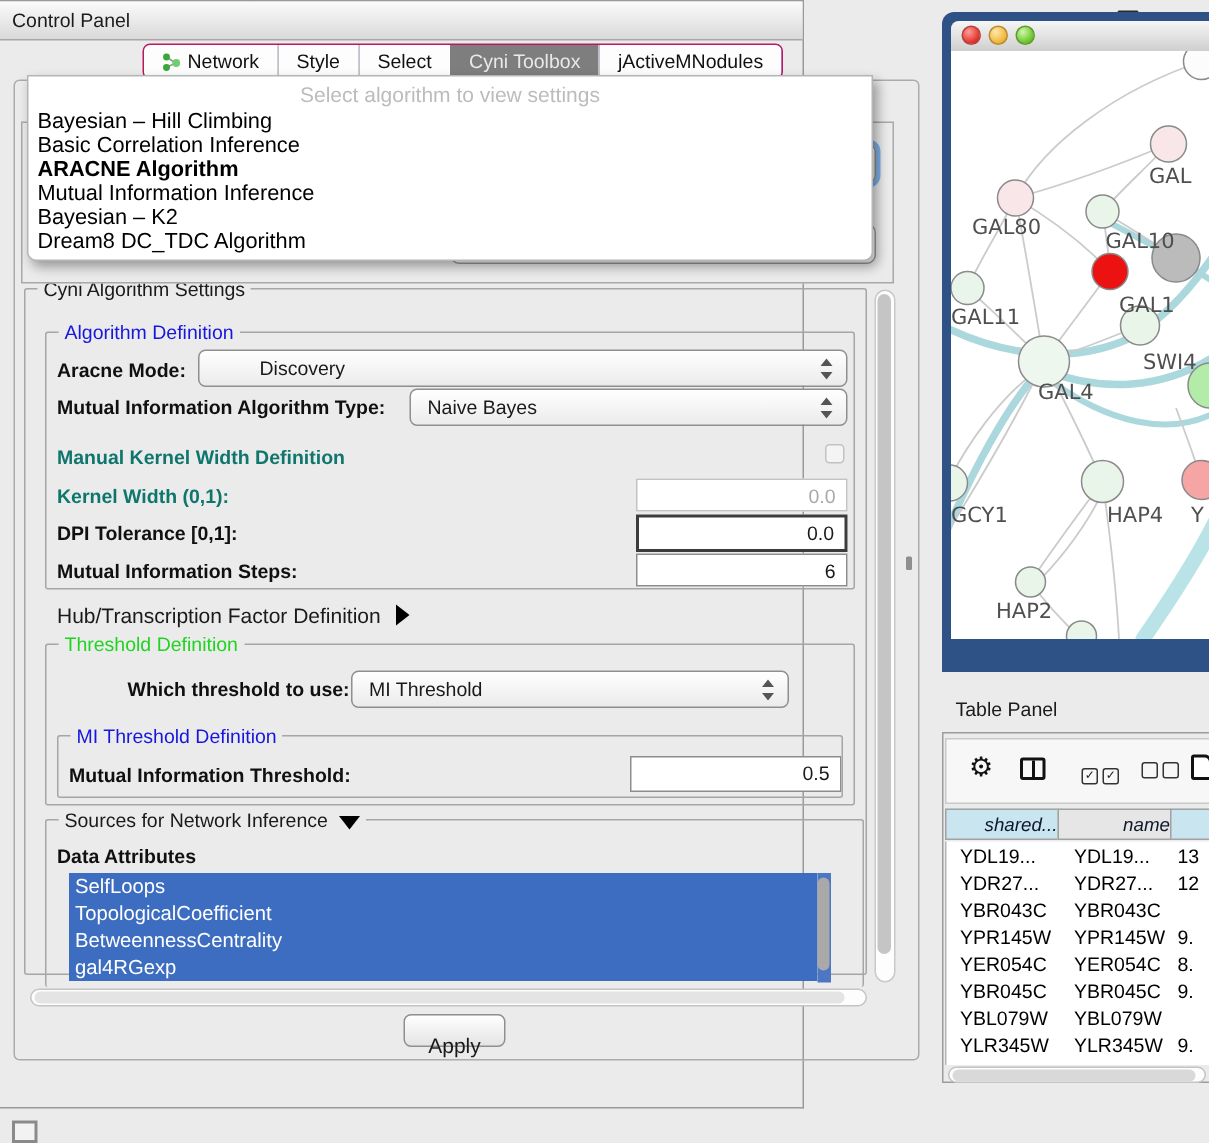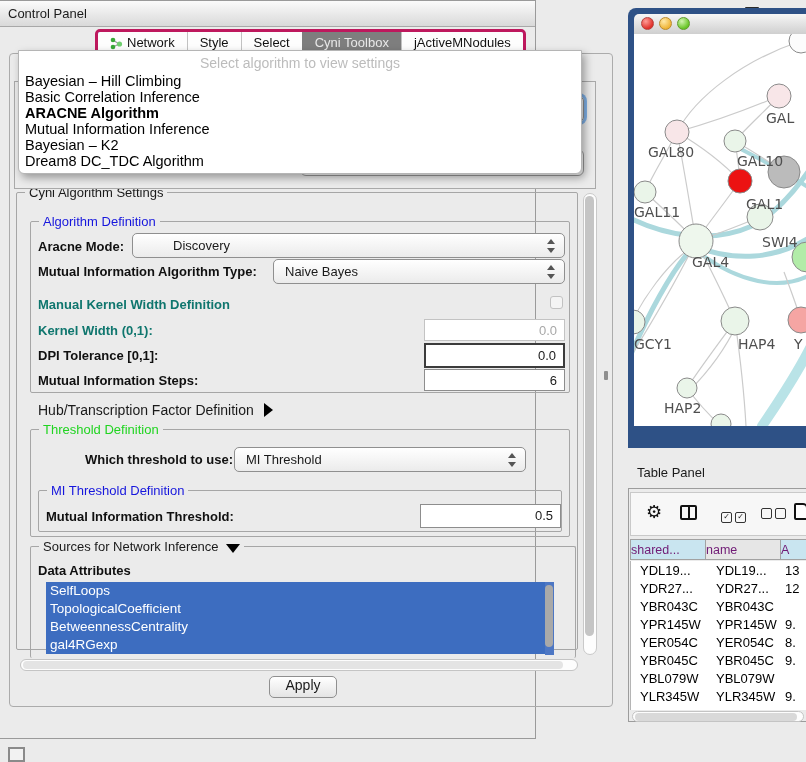--- a/index.html
+++ b/index.html
@@ -9,21 +9,21 @@
 
   
   .cp-window{left:0;top:8;width:536px;height:739px;background:#ebebeb;border:1px solid #9a9a9a;border-left:none;box-sizing:border-box;}
   .cp-titlebar{left:0;top:0;width:100%;height:25px;background:linear-gradient(#fbfbfb,#d9d9d9);border-bottom:1px solid #a8a8a8;}
   .cp-title{left:8px;top:5px;font-size:13px;color:#1b1b1b;}
   .float-icon{left:751px;top:6px;width:10px;height:10px;border:2px solid #2b2b2b;border-radius:1px;}
   .float-icon{left:745px;}
   .close-icon{left:768px;top:4px;font-size:13px;font-weight:bold;color:#111;}
 
   
-  .tabstrip{display:flex;border:3px solid #be185d;border-radius:5px;background:#8b5cf6;overflow:hidden;height:22px;line-height:22px;}
+  .tabstrip{display:flex;border:1px solid #be185d;border-radius:5px;background:#8b5cf6;overflow:hidden;height:22px;line-height:22px;}
   .tab{padding:0 12px;border-left:1px solid #c2c2c2;white-space:nowrap;font-size:13px;color:#111;background:#fdfdfd;display:flex;align-items:center;gap:4px;}
   .tab:first-child{border-left:none;}
   .tab.sel{background:#7e7e7e;color:#e9e9e9;border-left-color:#7e7e7e;}
 
   
   .popup{left:18px;top:49px;width:562px;height:122px;background:#fff;border:1px solid #b5b5b5;
          border-radius:0 0 6px 6px;box-shadow:3px 4px 8px rgba(0,0,0,.35);z-index:30;}
   .popup-prompt{width:100%;text-align:center;top:4px;color:#bcbcbc;font-size:14px;}
   .popup-item{left:6px;font-size:14.5px;color:#000;white-space:nowrap;}
   .popup-item.bold{font-weight:bold;}
@@ -54,21 +54,21 @@
   .arrows .dn{bottom:1px;border-top:5px solid #555;}
   .checkbox{width:13px;height:13px;border:1px solid #c2c2c2;border-radius:3px;background:#f4f4f4;box-sizing:border-box;}
 
   .sel-list{background:#3d6dc0;color:#fff;font-size:13.5px;line-height:18px;padding-left:4px;}
   .vscroll{background:#fdfdfd;border:1px solid #c9c9c9;border-radius:7px;box-sizing:border-box;}
   .vthumb{position:absolute;left:1px;width:9px;background:#c5c5c5;border-radius:5px;}
   .hscroll{background:#fdfdfd;border:1px solid #c4c4c4;border-radius:7px;box-sizing:border-box;}
   .hthumb{position:absolute;top:1px;height:8px;background:#e4e4e4;border-radius:5px;}
 
   .btn{border:1px solid #8f8f8f;border-radius:5px;background:linear-gradient(#ffffff,#e4e4e4);
-       text-align:center;font-size:14px;padding-top:0;box-sizing:border-box;}
+       text-align:center;font-size:14px;padding-top:12px;box-sizing:border-box;}
 
   .tri{display:inline-block;width:0;height:0;vertical-align:-2px;}
   .tri.right{border-top:7px solid transparent;border-bottom:7px solid transparent;border-left:9px solid #000;}
   .tri.down{border-left:7px solid transparent;border-right:7px solid transparent;border-top:9px solid #000;}
 
   
   .net-frame{left:628px;top:8px;width:178px;height:440px;background:#2e5186;border-radius:8px 0 0 0;}
   .net-titlebar{left:634px;top:14px;width:172px;height:20px;background:linear-gradient(#f6f6f6,#cfcfcf);border-radius:5px 0 0 0;border-bottom:1px solid #9e9e9e;}
   .light{width:13px;height:13px;border-radius:50%;top:3px;box-sizing:border-box;}
   .light.red{background:radial-gradient(circle at 35% 30%,#ff9d97,#e0302a 70%);border:1px solid #b5423e;}
@@ -81,21 +81,21 @@
   .tp-label{left:637px;top:465px;font-size:13px;color:#1b1b1b;}
   .tp-window{left:628px;top:488px;width:178px;height:234px;background:#ebebeb;border:1px solid #9c9c9c;border-right:none;box-sizing:border-box;}
   .tp-toolbar{left:630px;top:492px;width:176px;height:44px;background:#f7f7f7;border:1px solid #c9c9c9;border-right:none;box-sizing:border-box;}
   .ticon{position:absolute;top:12px;color:#111;}
   .cols-icon{width:17px;height:15px;border:2px solid #111;border-radius:2px;box-sizing:border-box;}
   .cols-icon i{position:absolute;left:6px;top:0;width:2px;height:11px;background:#111;}
   .cbx{display:inline-block;width:9px;height:9px;border:1.5px solid #333;border-radius:2px;margin-right:3px;
        font-size:8px;line-height:8px;text-align:center;color:#222;font-weight:bold;}
   .doc-icon{width:14px;height:17px;border:2px solid #111;border-radius:2px 5px 2px 2px;box-sizing:border-box;background:#fff;}
   .thead-cell{position:absolute;top:0;height:21px;border:1px solid #a2a2a2;box-sizing:border-box;
-              text-align:left;font-size:12.5px;padding-top:3px;color:#701a75;}
+              text-align:right;font-size:12.5px;padding-top:3px;color:#0f172a;font-style:italic;}
   .trow-cell{position:absolute;font-size:13px;color:#000;white-space:nowrap;}
 </style>
 </head>
 <body>
 
 <div id="root">
 
   <div class="abs cp-window">
     <div class="abs cp-titlebar">
       <span class="abs cp-title">Control Panel</span>

